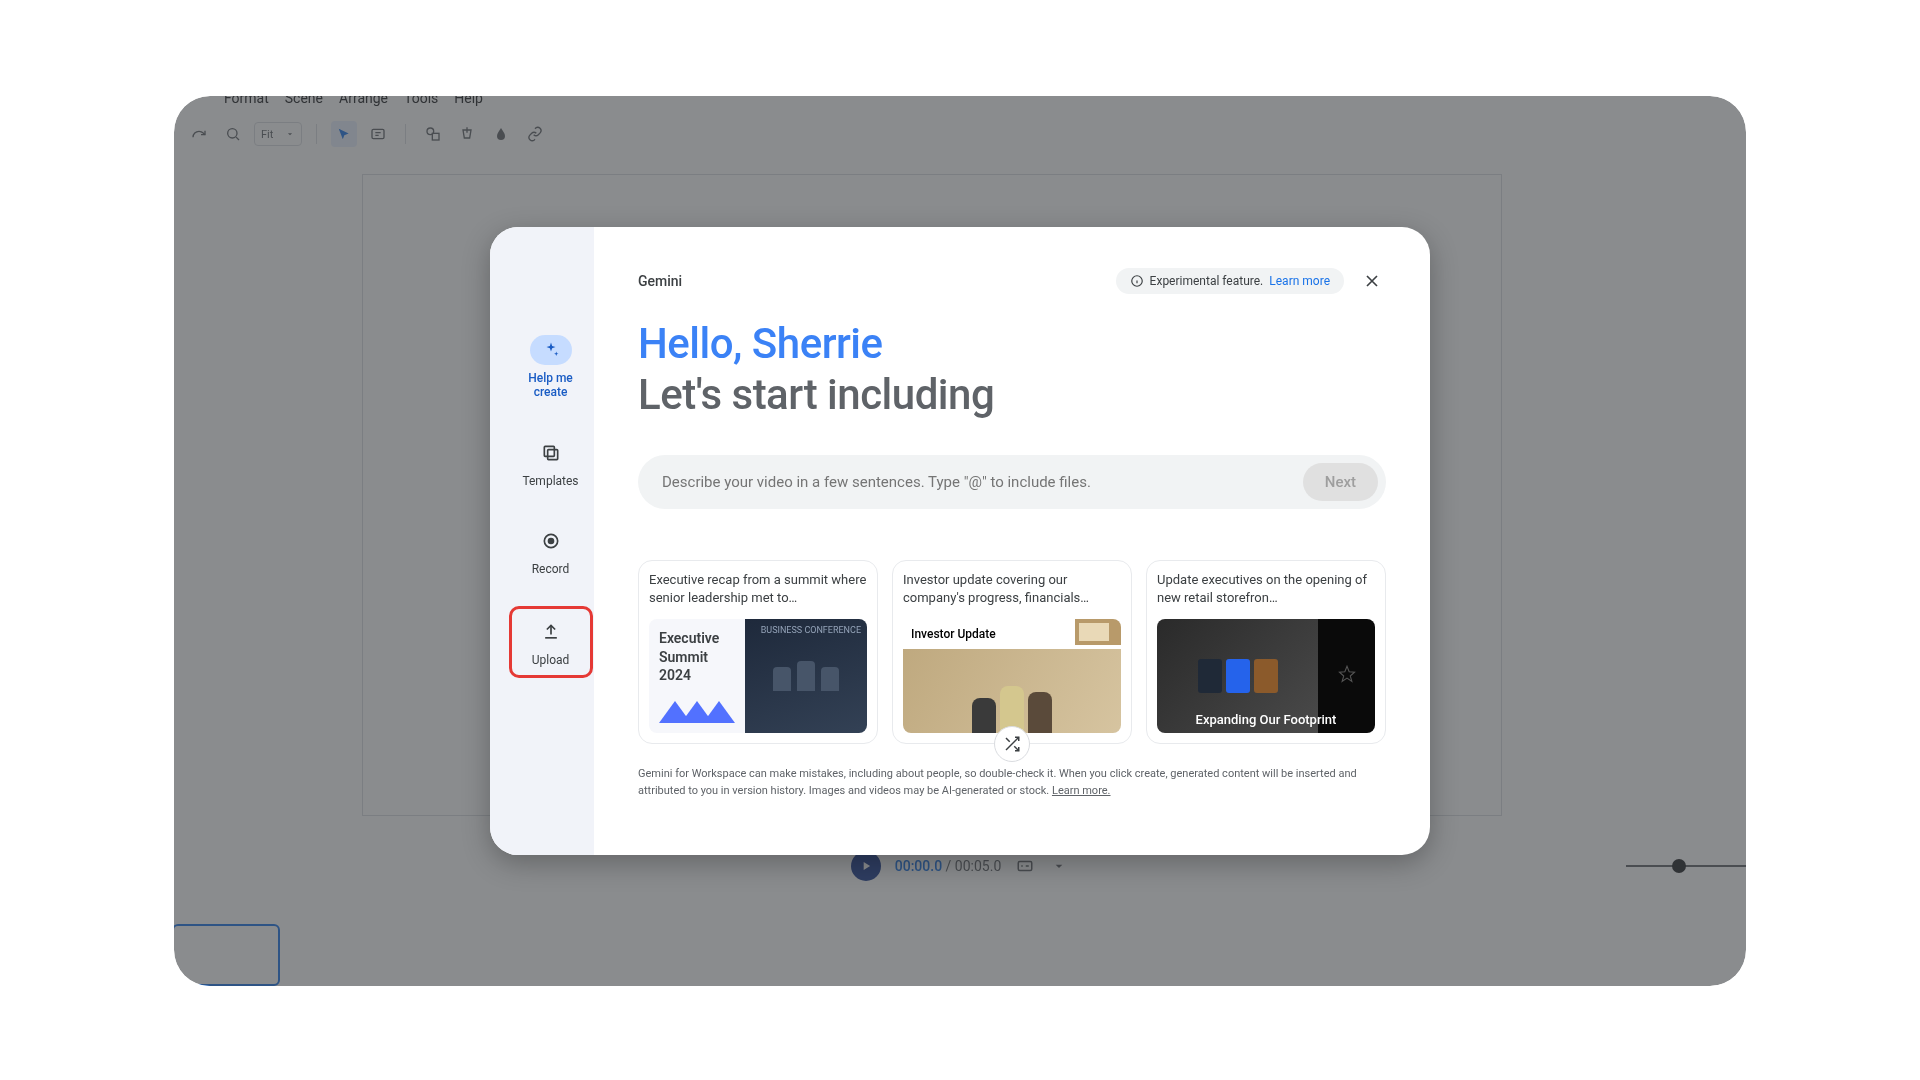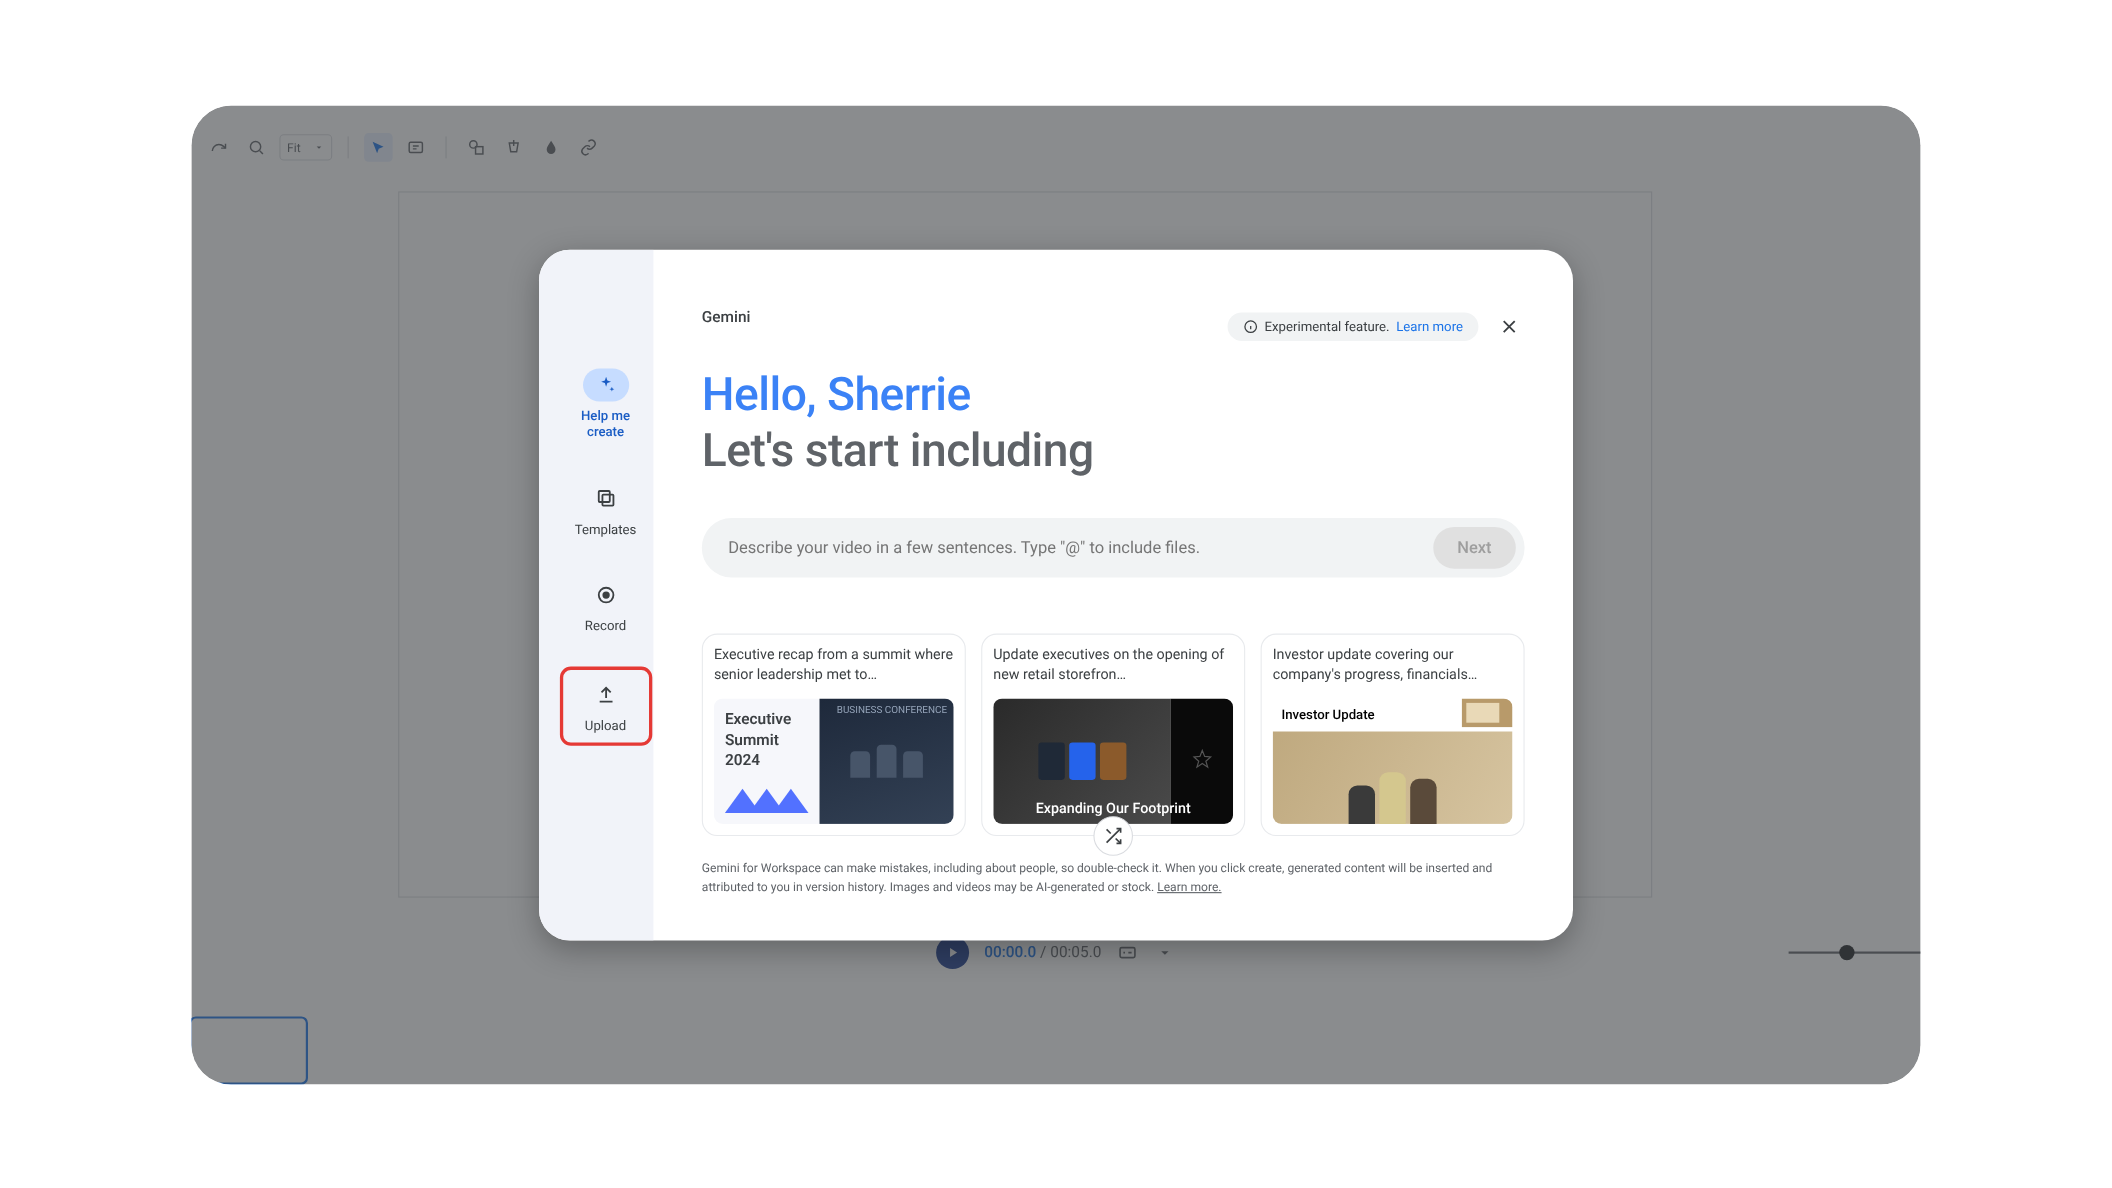--- a/index.html
+++ b/index.html
@@ -155,21 +155,21 @@
   flex-direction: column;
   position: relative;
 }
 .modal-header {
   display: flex;
   align-items: center;
   justify-content: space-between;
   margin-bottom: 24px;
 }
 .modal-title { font-size: 14px; font-weight: 500; color: #3c4043; }
-.header-right { display: flex; align-items: center; gap: 14px; margin-top: 16px; }
+.header-right { display: flex; align-items: center; gap: 14px; }
 .exp-pill {
   display: flex; align-items: center; gap: 6px;
   background: #f1f3f4;
   border-radius: 20px;
   padding: 6px 14px;
   font-size: 12px;
   color: #3c4043;
 }
 .exp-pill a { color: #1a73e8; text-decoration: none; }
 .close-btn { width: 28px; height: 28px; display: flex; align-items: center; justify-content: center; color: #3c4043; }
@@ -288,20 +288,27 @@
 }
 .disclaimer a { color: #5f6368; text-decoration: underline; }
 
 svg { display: block; }
 </style>
 </head>
 <body>
 
 <div class="app-frame">
 
+  <div class="menu-bar">
+    <span>Format</span>
+    <span>Scene</span>
+    <span>Arrange</span>
+    <span>Tools</span>
+    <span>Help</span>
+  </div>
 
   <div class="toolbar">
     <div class="tool-btn">
       <svg width="16" height="16" viewBox="0 0 24 24" fill="none" stroke="currentColor" stroke-width="2">
           <path d="M21 7v6h-6"></path>
           <path d="M3 17a9 9 0 019-9c2.5 0 4.8 1 6.4 2.6L21 13"></path>
         </svg>
     </div>
     <div class="tool-btn">
       <svg width="16" height="16" viewBox="0 0 24 24" fill="none" stroke="currentColor" stroke-width="2">
@@ -477,56 +484,56 @@
                 <div style="display:flex;align-items:flex-end">
                     <div class="ci1-person"></div>
                     <div class="ci1-person" style="height:30px"></div>
                     <div class="ci1-person"></div>
                   </div>
               </div>
             </div>
           </div>
 
           <div class="card">
+            <div class="card-text">Investor update covering our company's progress, financials…</div>
+            <div class="card-img card-img-2">
+              <div class="ci2-top">
+                <span>Investor Update</span>
+                <div class="ci2-swatch ci2-s1"></div>
+                  <div class="ci2-s2"></div>
+              </div>
+              <div class="ci2-bot">
+                <div class="ci2-sil">
+                  <div class="sil" style="height:60%;background:#3a3a3a"></div>
+                  <div class="sil" style="height:80%;background:#d4c78e"></div>
+                  <div class="sil" style="height:70%;background:#5a4a3a"></div>
+                </div>
+              </div>
+            </div>
+          </div>
+
+          <div class="card">
             <div class="card-text">Update executives on the opening of new retail storefron…</div>
             <div class="card-img card-img-3">
               <div class="ci3-bg">
                 <div class="ci3-l">
                   <div class="shirt" style="background:#1f2937"></div>
                   <div class="shirt" style="background:#2563eb"></div>
                   <div class="shirt" style="background:#8b5a2b"></div>
                 </div>
                 <div class="ci3-r">
                   <svg width="26" height="26" viewBox="0 0 24 24" fill="none" stroke="#555" stroke-width="1">
                       <path d="M12 3l2 5 5 .5-4 3.5 1.5 5L12 14l-4.5 3 1.5-5-4-3.5L10 8z"></path>
                     </svg>
                 </div>
               </div>
               <div class="ci3-cap">Expanding Our Footprint</div>
             </div>
           </div>
 
-          <div class="card">
-            <div class="card-text">Investor update covering our company's progress, financials…</div>
-            <div class="card-img card-img-2">
-              <div class="ci2-top">
-                <span>Investor Update</span>
-                <div class="ci2-swatch ci2-s1"></div>
-                  <div class="ci2-s2"></div>
-              </div>
-              <div class="ci2-bot">
-                <div class="ci2-sil">
-                  <div class="sil" style="height:60%;background:#3a3a3a"></div>
-                  <div class="sil" style="height:80%;background:#d4c78e"></div>
-                  <div class="sil" style="height:70%;background:#5a4a3a"></div>
-                </div>
-              </div>
-            </div>
-          </div>
-
           <div class="shuffle-fab">
             <svg width="18" height="18" viewBox="0 0 24 24" fill="none" stroke="currentColor" stroke-width="2">
                 <path d="M16 3h5v5"></path>
                 <path d="M4 20L21 3"></path>
                 <path d="M21 16v5h-5"></path>
                 <path d="M15 15l6 6"></path>
                 <path d="M4 4l5 5"></path>
               </svg>
           </div>
         </div>

